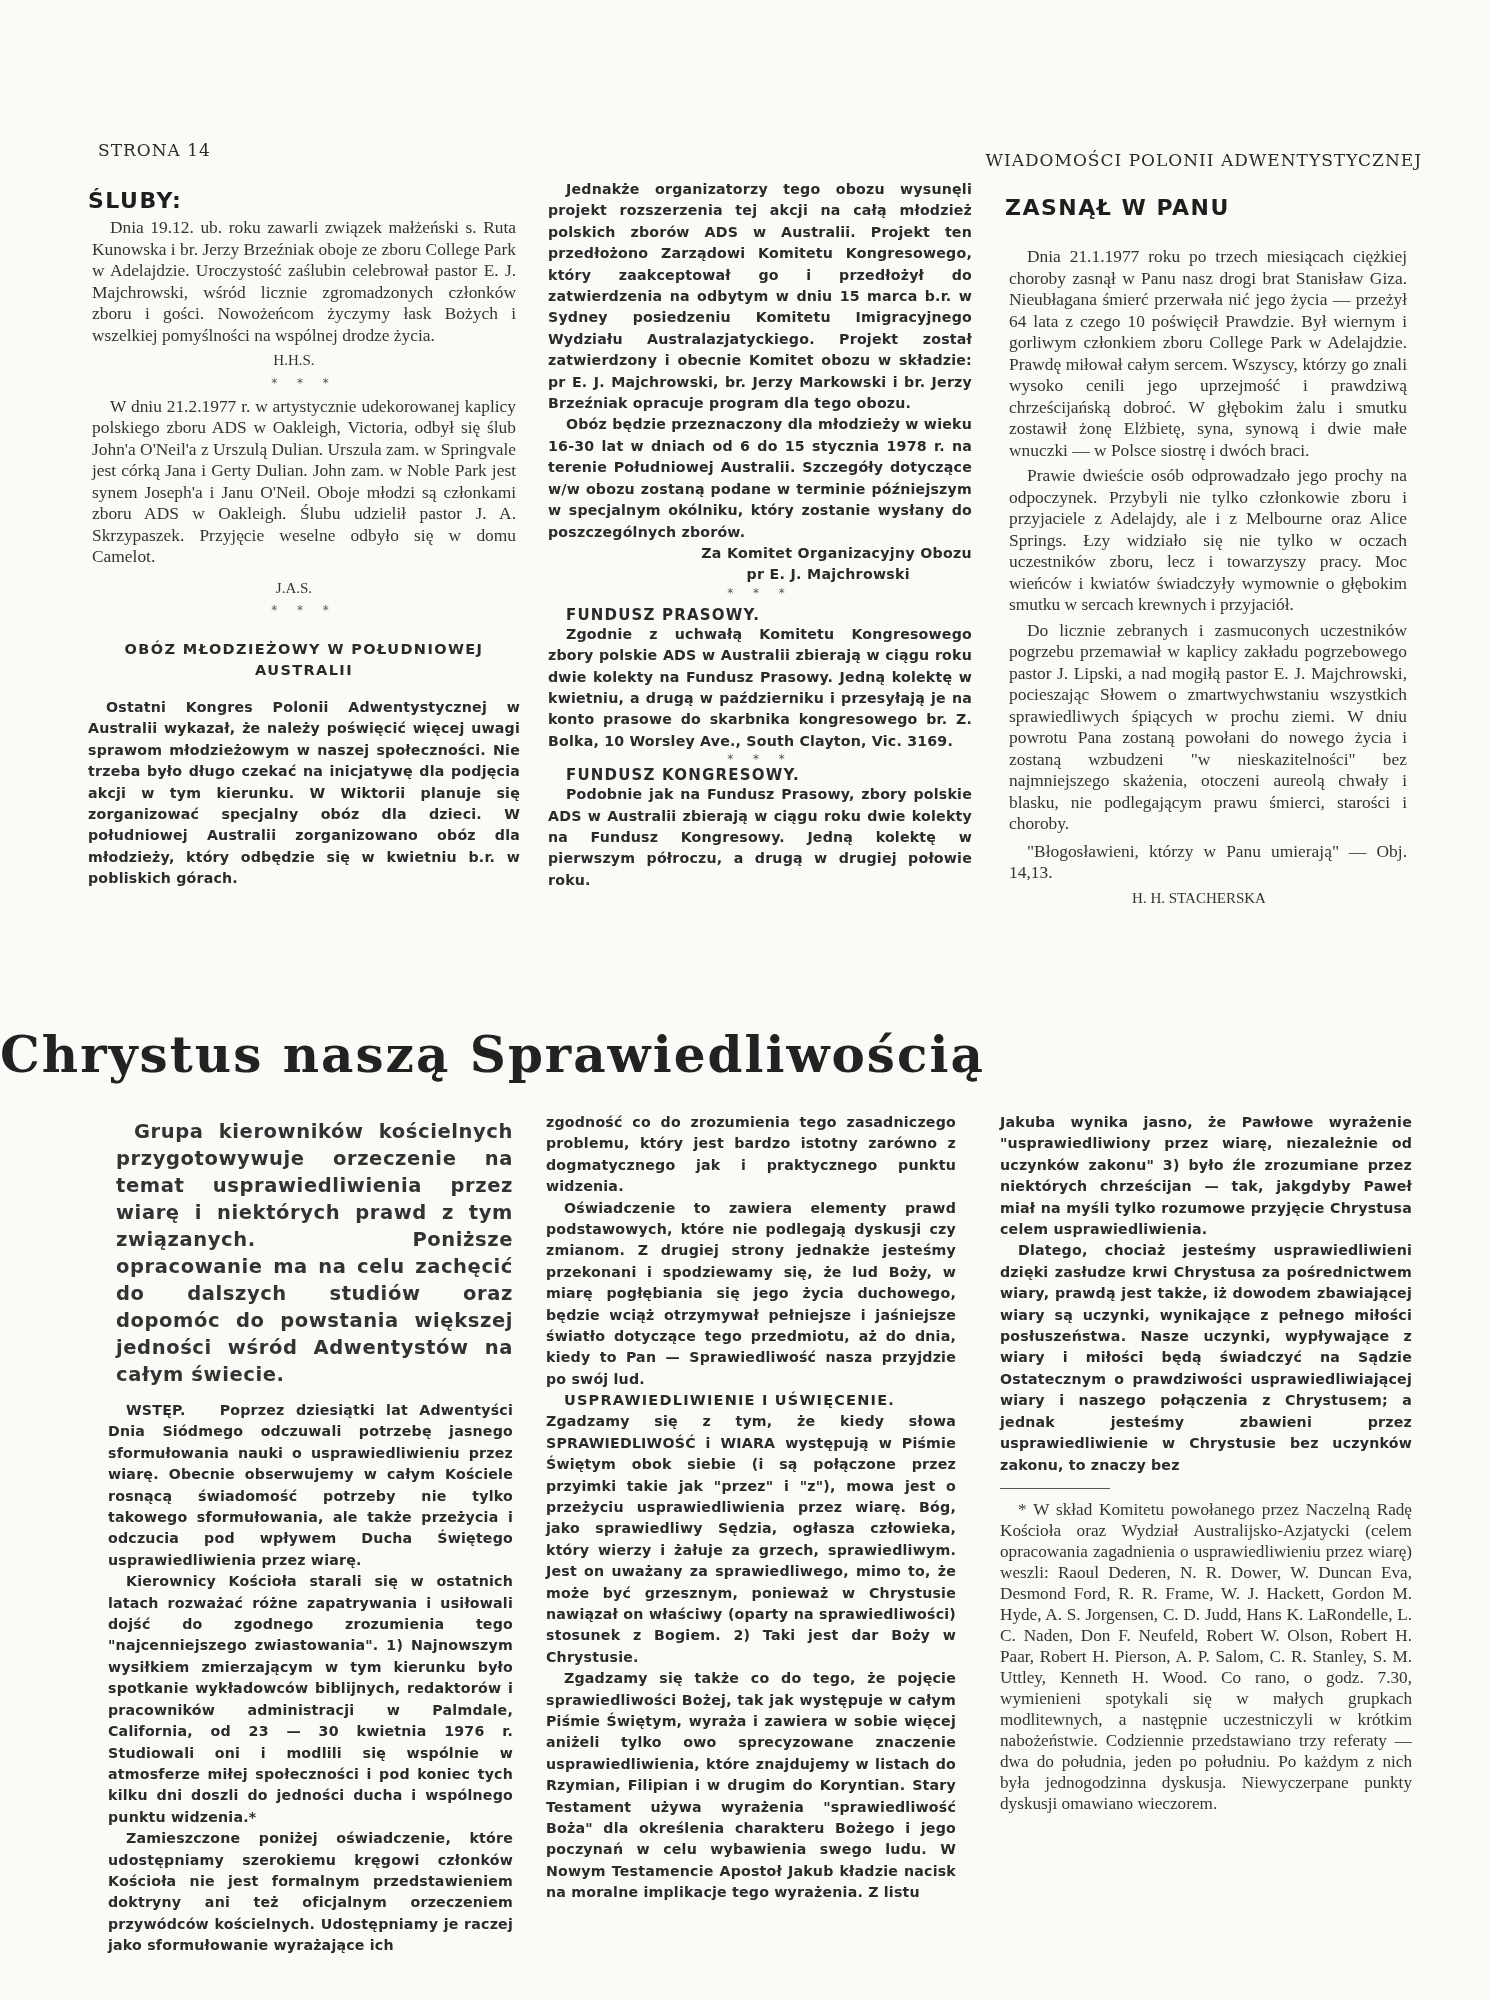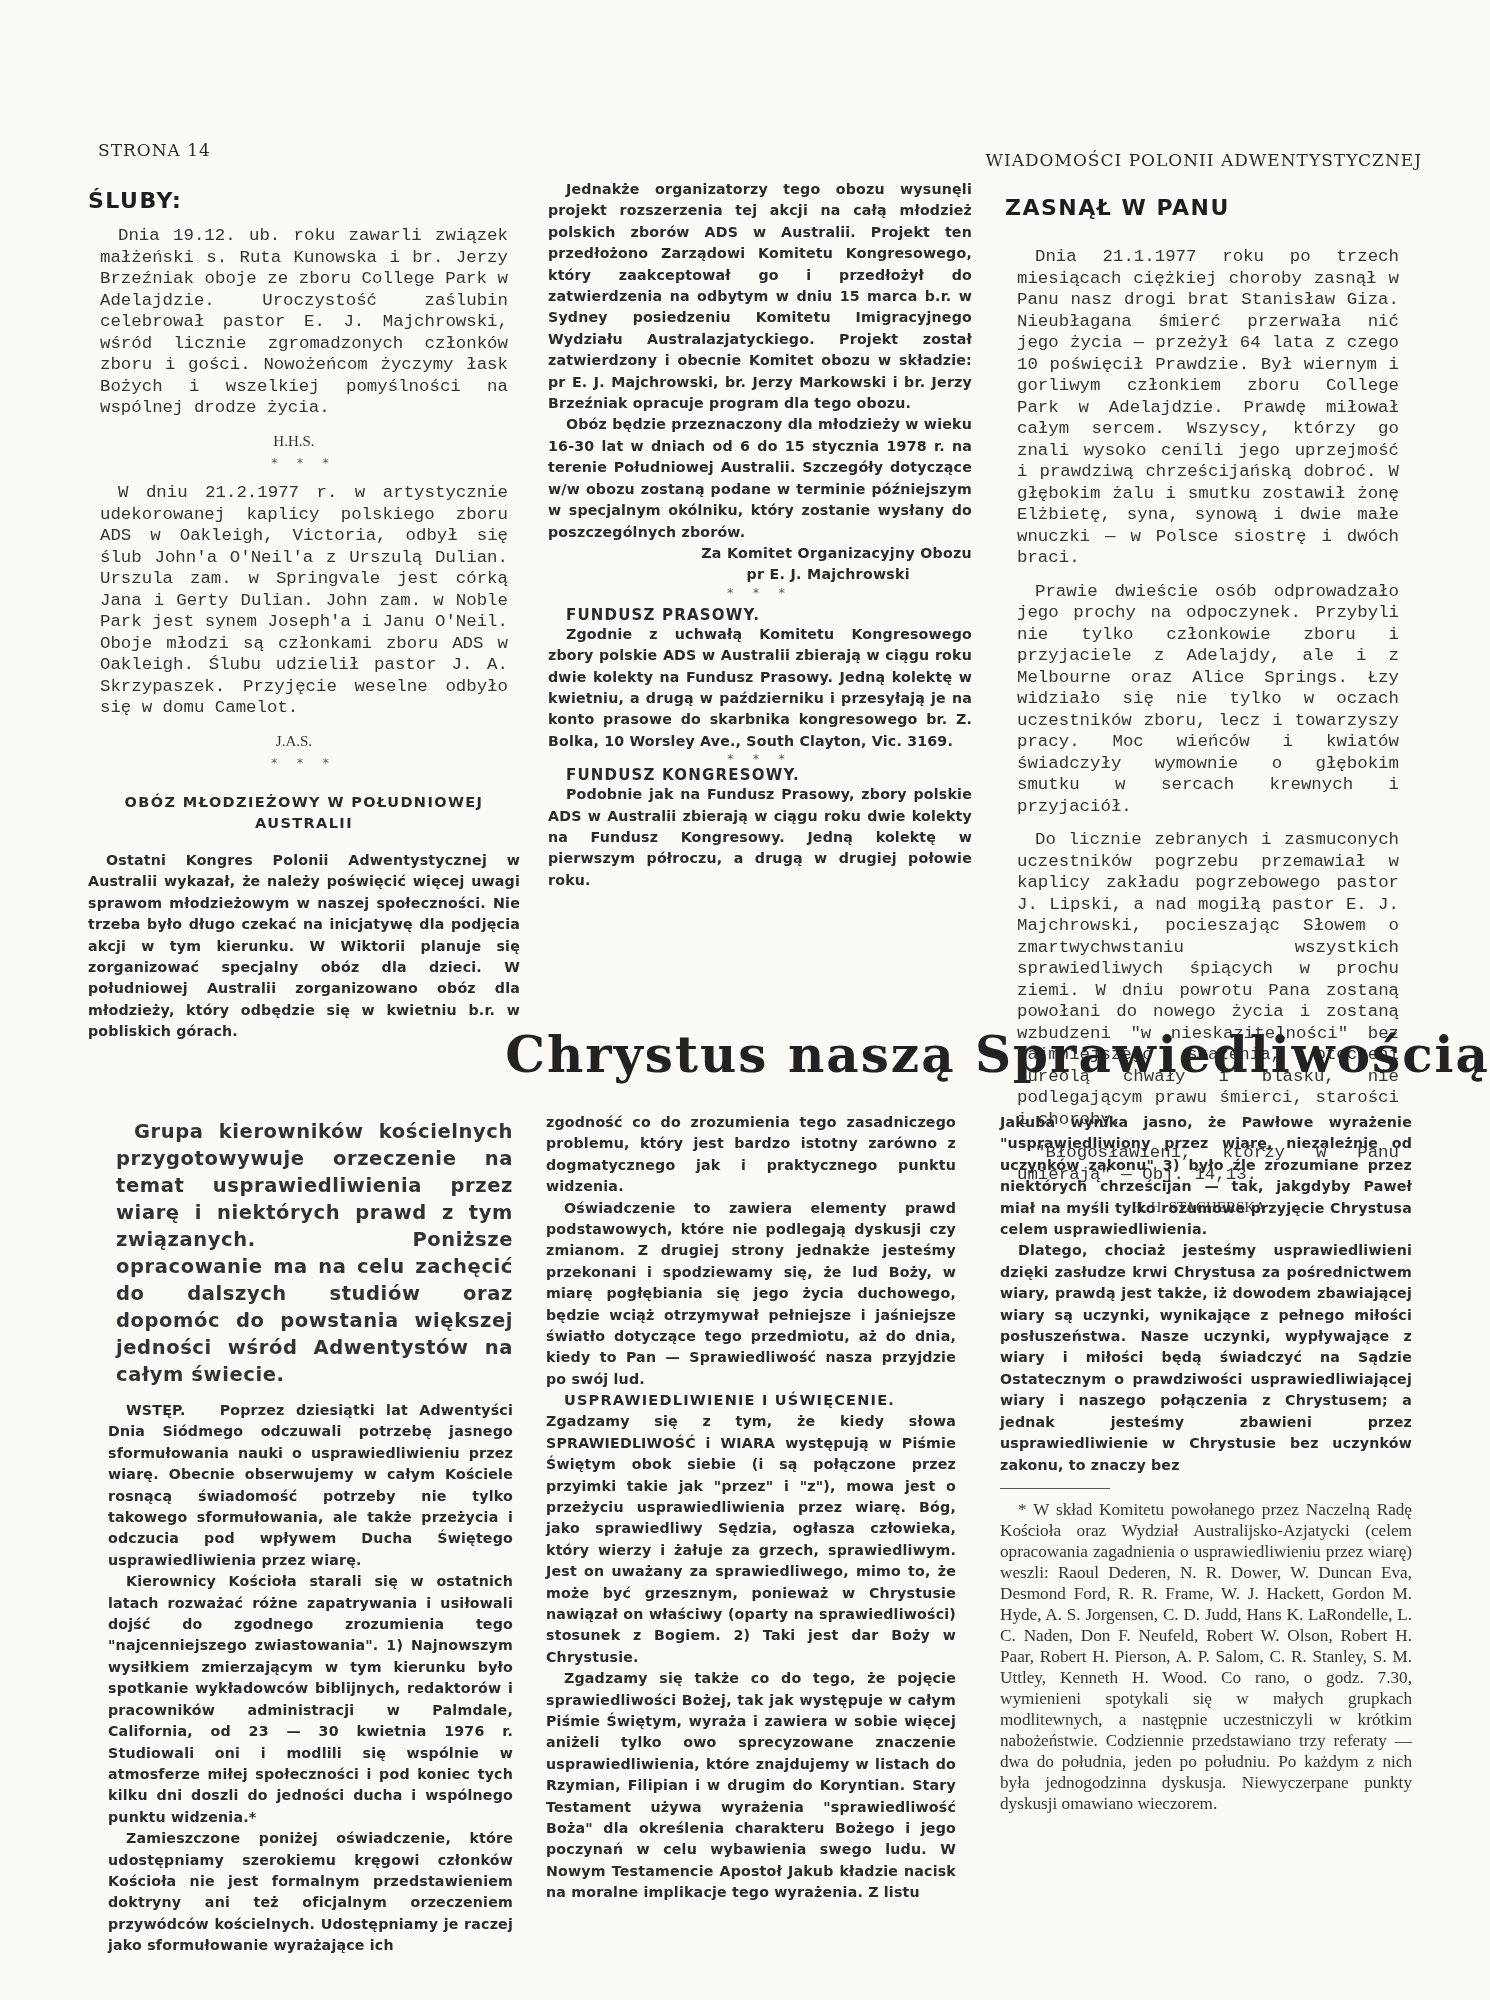--- a/index.html
+++ b/index.html
@@ -11,37 +11,37 @@
     overflow: hidden;
   }
   .serif { font-family: "DejaVu Serif", "Liberation Serif", serif; }
   .abs { position: absolute; text-align: right; }
 
   .running-left { left: 98px; top: 140px; font-size: 17px; letter-spacing: 1px; }
   .running-right { right: 68px; top: 150px; font-size: 17px; letter-spacing: 1px; }
 
   .col { position: absolute; box-sizing: border-box; }
   .p-serif {
-    font-family: Liberation Mono, monospace;
-    font-size: 17.4px; line-height: 21.5px; text-align: justify; margin: 12px;
+    font-family: Liberation Serif, serif;
+    font-size: 17.4px; line-height: 21.5px; text-align: justify; margin: 4px;
     text-indent: 18px; color: #333;
   }
   .p-sans {
     font-family: "DejaVu Sans", "Liberation Sans", sans-serif;
     font-size: 14.2px; line-height: 21.4px; text-align: justify; margin: 0;
     text-indent: 18px; font-weight: bold; color: #2b2b2b; letter-spacing: 0.2px;
   }
   .h-big { font-family: "DejaVu Sans", "Liberation Sans", sans-serif; font-weight: bold; font-size: 22px; letter-spacing: 1.5px; margin: 0; color: #1e1e1e; }
   .h-center { font-family: "DejaVu Sans", "Liberation Sans", sans-serif; font-weight: bold; font-size: 14.5px; letter-spacing: 1.4px; text-align: center; line-height: 21px; margin: 12px; color: #2a2a2a; }
   .h-small { font-family: "DejaVu Sans", "Liberation Sans", sans-serif; font-weight: bold; font-size: 15px; letter-spacing: 1.2px; margin: 0; text-indent: 18px; color: #2a2a2a; }
   .sign { text-align: center; font-family: "Liberation Serif", "DejaVu Serif", serif; font-size: 15px; line-height: 21.5px; margin: 0; padding-right: 20px; color: #333; }
   .sign-sans { text-align: right; font-family: "DejaVu Sans", "Liberation Sans", sans-serif; font-weight: bold; font-size: 14.2px; line-height: 21.4px; margin: 0; color: #2b2b2b; letter-spacing: 0.3px;}
   .stars { text-align: center; font-size: 12px; letter-spacing: 8px; color: #555; margin: 4px 0 6px 0; font-family: "DejaVu Sans", sans-serif; }
   .title-main {
-    left: 0; right: 0; top: 1025px; text-align: right;
+    left: 0; right: 0; top: 1025px; text-align: left;
     font-family: "DejaVu Serif", "Liberation Serif", serif; font-weight: bold;
     font-size: 50px; letter-spacing: 2px; color: #222;
   }
   .lead {
     font-family: "DejaVu Sans", "Liberation Sans", sans-serif; font-weight: bold;
     font-size: 19.5px; line-height: 27px; text-align: justify; margin: 0 0 12px 8px;
     text-indent: 18px; color: #333; letter-spacing: 0.6px;
   }
   .footnote-rule { width: 110px; border-top: 1px solid #555; margin: 12px 0 10px 0; }
   .p-foot {

